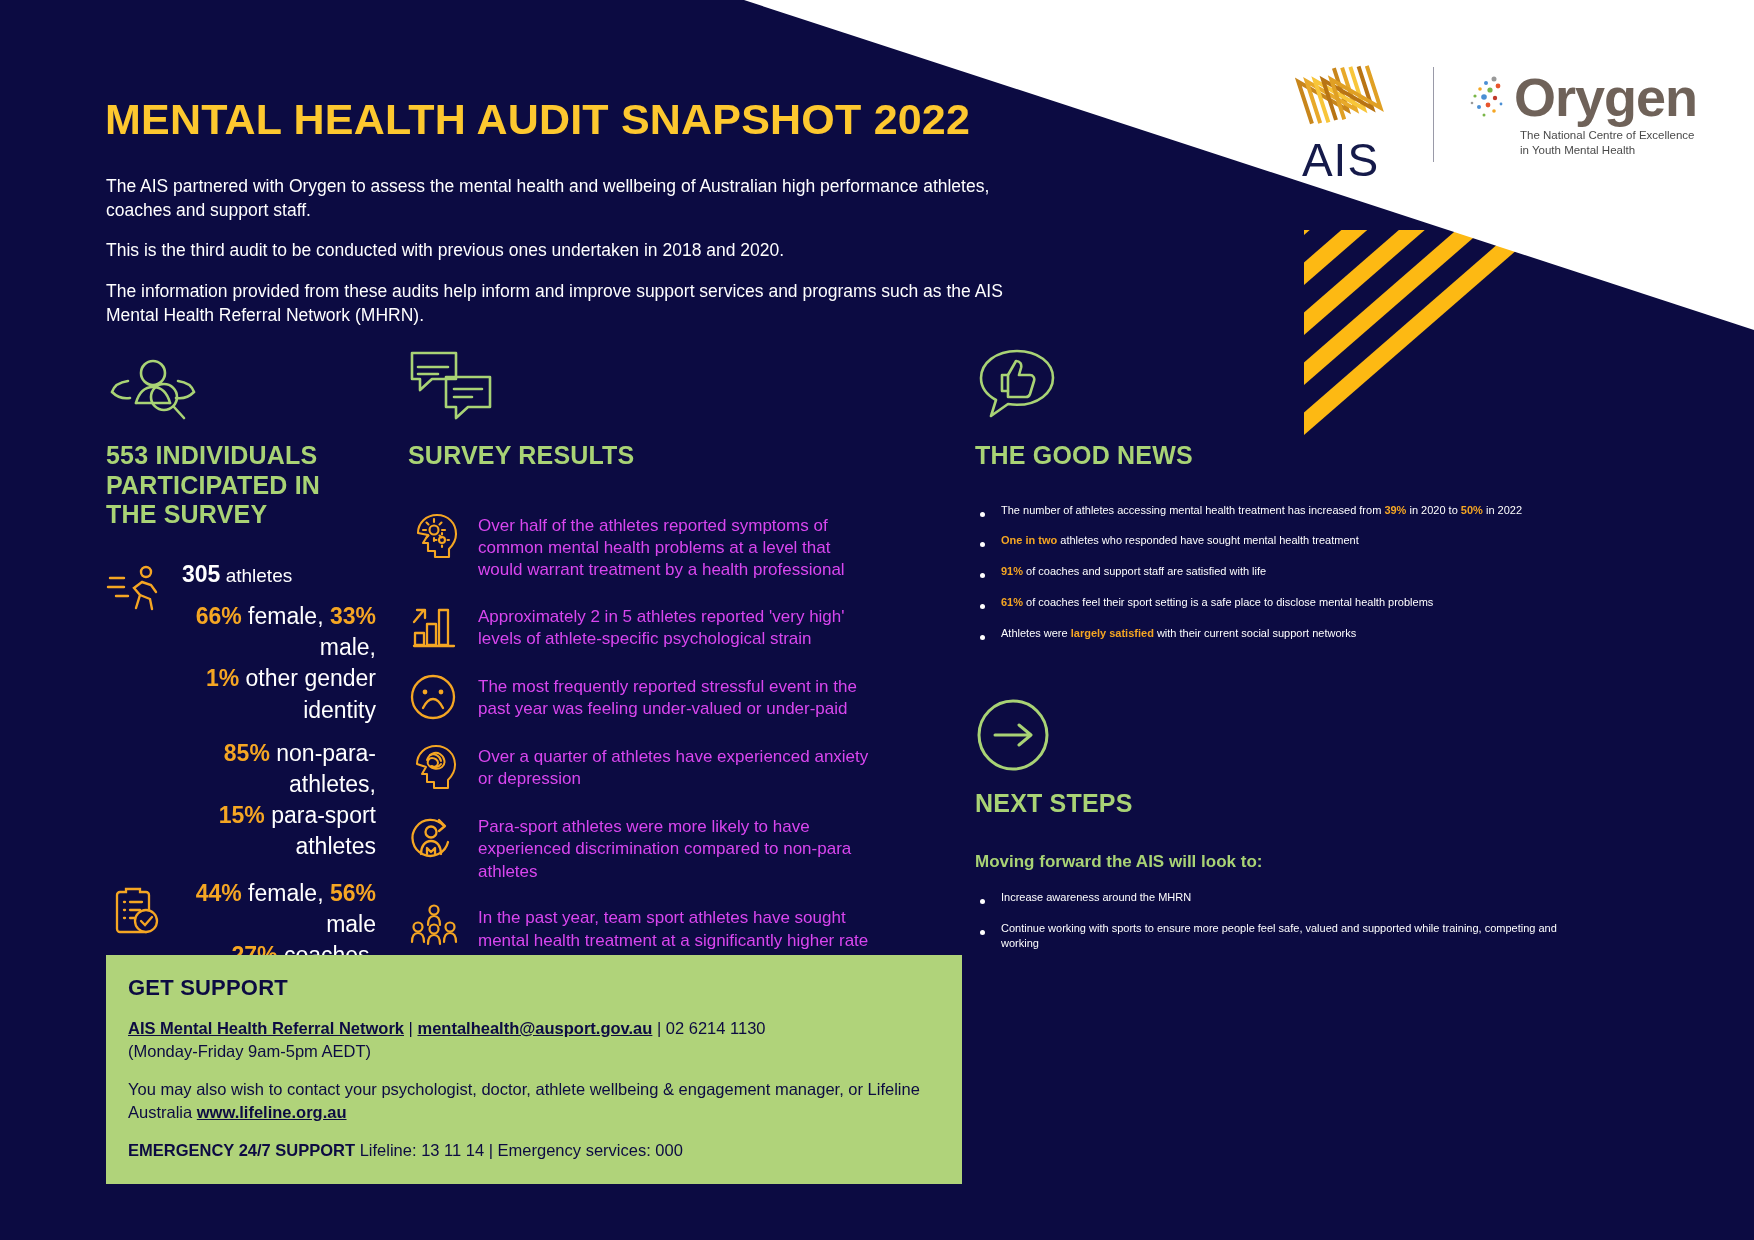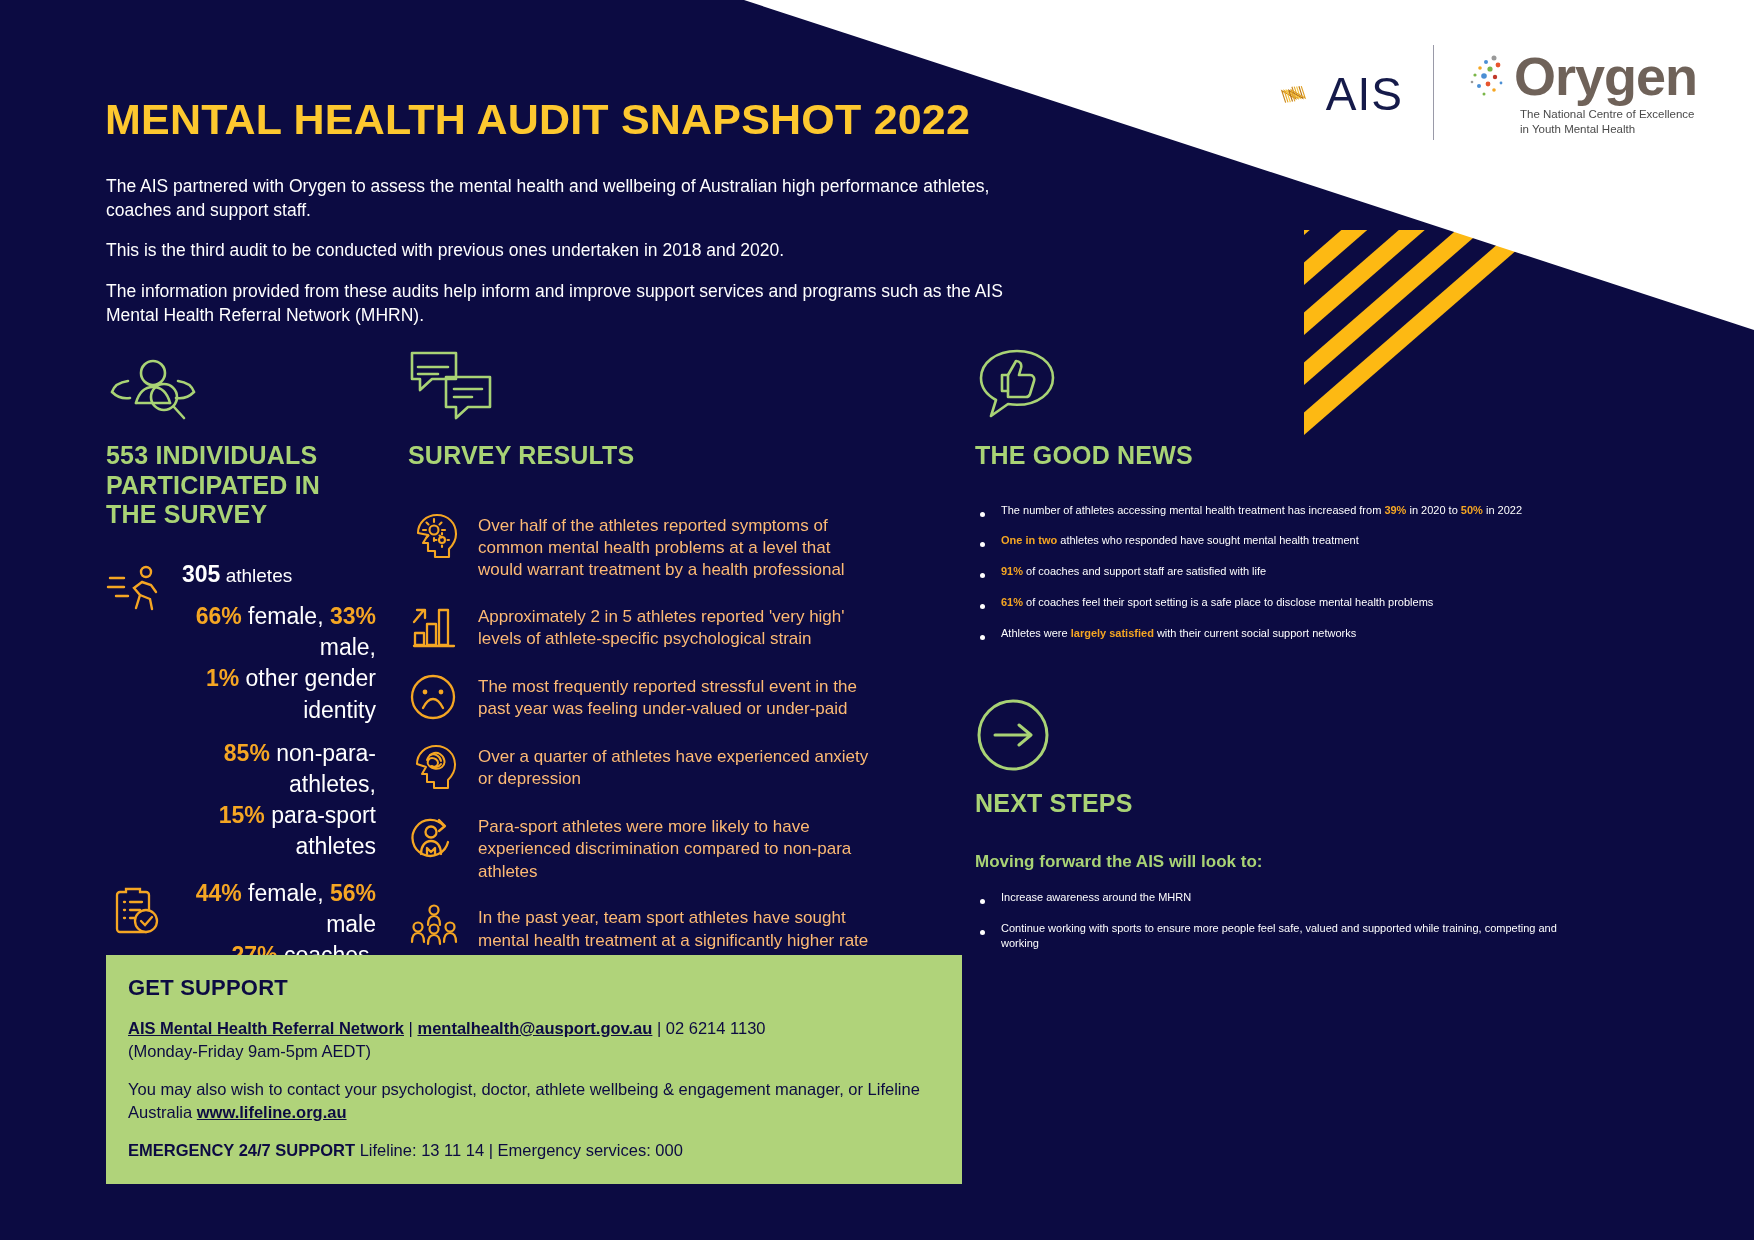--- a/index.html
+++ b/index.html
@@ -41,21 +41,21 @@
     transform-origin: left center;
     transform: rotate(-41deg);
   }
 
   
   .logos {
     position: absolute; top: 45px; right: 40px;
     z-index: 3;
     display: flex; align-items: center; gap: 30px;
   }
-  .ais-logo { display:flex; flex-direction:row; align-items:center; width:125px;gap:16px; }
+  .ais-logo { display:flex; flex-direction:column; align-items:center; width:125px; }
   .ais-text {
     font-family:"Liberation Sans", sans-serif;
     font-size: 46px; font-weight: 400; letter-spacing: 1px;
     color:#151a4a; line-height: 1; margin-top: 2px;
   }
   .logo-divider { width:1px; height:95px; background:#9a9aa8; }
   .orygen-logo { display:flex; flex-direction:column; width: 250px; }
   .orygen-word {
     font-size: 54px; font-weight: bold; color:#6f6259;
     letter-spacing:-1px; line-height:1; display:flex; align-items:center;
@@ -93,21 +93,21 @@
   .stat-ico { flex: 0 0 62px; padding-top: 4px; }
   .stat-txt { color:#ffffff; font-size: 19px; line-height: 1.3; }
   .stat-big { font-size: 23px; font-weight: bold; }
   .stat-sub { font-size: 23px; line-height: 1.35; margin-top: 12px; text-align: right; }
   .amber { color:#f5a623; font-weight: bold; }
 
   
   .sr-list { margin-top: 40px; }
   .sr-item { display:flex; gap: 14px; margin-bottom: 20px; align-items:flex-start; }
   .sr-ico { flex: 0 0 56px; }
-  .sr-txt { color:#fdba74; font-size: 17px; line-height: 1.32; padding-top: 4px;}
+  .sr-txt { color:#d946ef; font-size: 17px; line-height: 1.32; padding-top: 4px;}
 
   
   .bullets { margin-top: 32px; list-style: none; }
   .bullets li {
     position: relative; padding-left: 26px; margin-bottom: 16px;
     color:#ffffff; font-size: 11px; line-height: 1.35;
     font-family:Liberation Sans, sans-serif;
   }
   .bullets li::before {
     content:""; position:absolute; left:5px; top: 9px;

